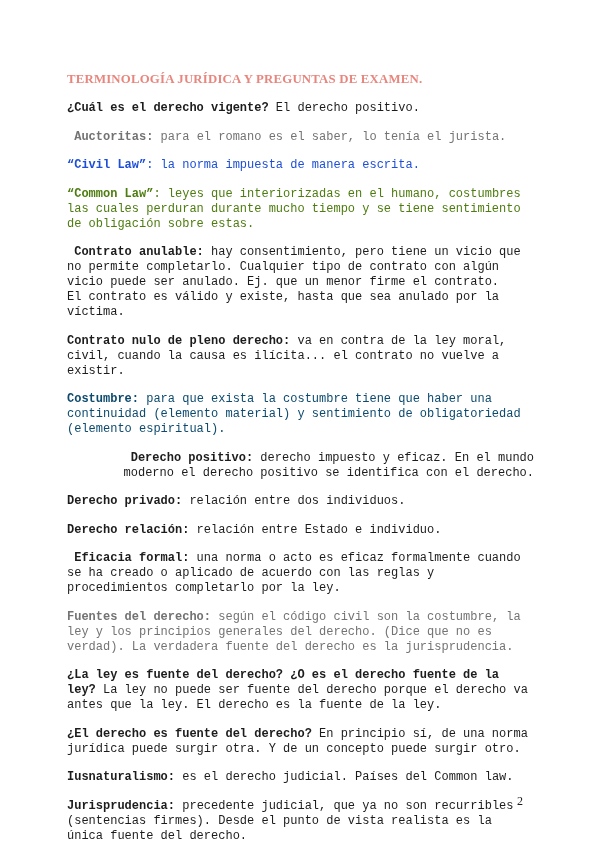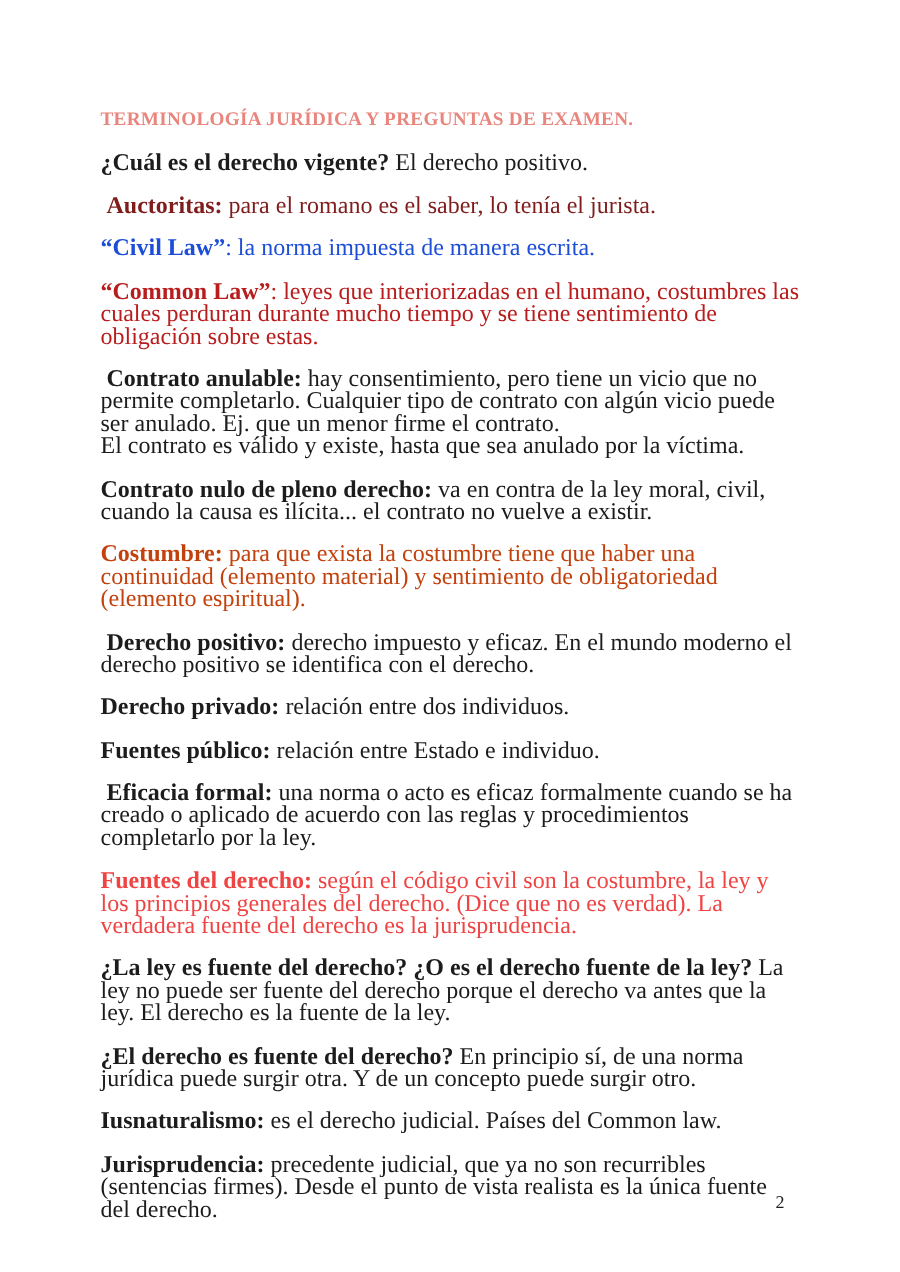--- a/index.html
+++ b/index.html
@@ -22,24 +22,25 @@
     background: #ffffff;
   }
   .title {
     font-size: 12.8px;
     line-height: 16px;
     font-weight: bold;
     letter-spacing: 0.2px;
     margin: 0 0 14px 0;
   }
   .entries p.entry {
-    font-size: 16px;
+    font-size: 12px;
     line-height: 15px;
     margin: 0 0 13.5px 0;
     white-space: pre-wrap;
+    font-family: Liberation Mono, monospace;
   }
   .term {
     font-weight: bold;
   }
   .page-number {
     position: absolute;
     top: 794px;
     right: 77px;
     font-size: 12px;
     line-height: 15px;
@@ -47,43 +48,43 @@
 </style>
 </head>
 <body>
 
 <div class="page">
   <h1 class="title" style="color: rgb(232, 134, 126);">TERMINOLOGÍA JURÍDICA Y PREGUNTAS DE EXAMEN.</h1>
 
   <div class="entries" id="entries">
   <p class="entry" style="color: rgb(28, 28, 28);"><b class="term">¿Cuál es el derecho vigente?</b><span class="definition"> El derecho positivo.</span></p>
 
-  <p class="entry" style="color: #7f1d1d;"><b class="term"> Auctoritas:</b><span class="definition"> para el romano es el saber, lo tenía el jurista.</span></p>
+  <p class="entry" style="color: #737373;"><b class="term"> Auctoritas:</b><span class="definition"> para el romano es el saber, lo tenía el jurista.</span></p>
 
   <p class="entry" style="color: #1d4ed8;"><b class="term">“Civil Law”</b><span class="definition">: la norma impuesta de manera escrita.</span></p>
 
-  <p class="entry" style="color: #b91c1c;"><b class="term">“Common Law”</b><span class="definition">: leyes que interiorizadas en el humano, costumbres las cuales perduran durante mucho tiempo y se tiene sentimiento de obligación sobre estas.</span></p>
+  <p class="entry" style="color: #4d7c0f;"><b class="term">“Common Law”</b><span class="definition">: leyes que interiorizadas en el humano, costumbres las cuales perduran durante mucho tiempo y se tiene sentimiento de obligación sobre estas.</span></p>
 
   <p class="entry" style="color: rgb(28, 28, 28);"><b class="term"> Contrato anulable:</b><span class="definition"> hay consentimiento, pero tiene un vicio que no permite completarlo. Cualquier tipo de contrato con algún vicio puede ser anulado. Ej. que un menor firme el contrato.
 El contrato es válido y existe, hasta que sea anulado por la víctima.</span></p>
 
   <p class="entry" style="color: rgb(28, 28, 28);"><b class="term">Contrato nulo de pleno derecho:</b><span class="definition"> va en contra de la ley moral, civil, cuando la causa es ilícita... el contrato no vuelve a existir.</span></p>
 
-  <p class="entry" style="color: #c2410c;"><b class="term">Costumbre:</b><span class="definition"> para que exista la costumbre tiene que haber una continuidad (elemento material) y sentimiento de obligatoriedad (elemento espiritual).</span></p>
+  <p class="entry" style="color: #0c4a6e;"><b class="term">Costumbre:</b><span class="definition"> para que exista la costumbre tiene que haber una continuidad (elemento material) y sentimiento de obligatoriedad (elemento espiritual).</span></p>
 
-  <p class="entry" style="color: rgb(28, 28, 28);"><b class="term"> Derecho positivo:</b><span class="definition"> derecho impuesto y eficaz. En el mundo moderno el derecho positivo se identifica con el derecho.</span></p>
+  <p class="entry" style="color: rgb(28, 28, 28); text-align: right;"><b class="term"> Derecho positivo:</b><span class="definition"> derecho impuesto y eficaz. En el mundo moderno el derecho positivo se identifica con el derecho.</span></p>
 
   <p class="entry" style="color: rgb(28, 28, 28);"><b class="term">Derecho privado:</b><span class="definition"> relación entre dos individuos.</span></p>
 
-  <p class="entry" style="color: rgb(28, 28, 28);"><b class="term">Fuentes público:</b><span class="definition"> relación entre Estado e individuo.</span></p>
+  <p class="entry" style="color: rgb(28, 28, 28);"><b class="term">Derecho relación:</b><span class="definition"> relación entre Estado e individuo.</span></p>
 
   <p class="entry" style="color: rgb(28, 28, 28);"><b class="term"> Eficacia formal:</b><span class="definition"> una norma o acto es eficaz formalmente cuando se ha creado o aplicado de acuerdo con las reglas y procedimientos completarlo por la ley.</span></p>
 
 
-  <p class="entry" style="color: #ef4444;"><b class="term">Fuentes del derecho:</b><span class="definition"> según el código civil son la costumbre, la ley y los principios generales del derecho. (Dice que no es verdad). La verdadera fuente del derecho es la jurisprudencia.</span></p>
+  <p class="entry" style="color: #737373;"><b class="term">Fuentes del derecho:</b><span class="definition"> según el código civil son la costumbre, la ley y los principios generales del derecho. (Dice que no es verdad). La verdadera fuente del derecho es la jurisprudencia.</span></p>
 
   <p class="entry" style="color: rgb(28, 28, 28);"><b class="term">¿La ley es fuente del derecho? ¿O es el derecho fuente de la ley?</b><span class="definition"> La ley no puede ser fuente del derecho porque el derecho va antes que la ley. El derecho es la fuente de la ley.</span></p>
 
   <p class="entry" style="color: rgb(28, 28, 28);"><b class="term">¿El derecho es fuente del derecho?</b><span class="definition"> En principio sí, de una norma jurídica puede surgir otra. Y de un concepto puede surgir otro.</span></p>
 
   <p class="entry" style="color: rgb(28, 28, 28);"><b class="term">Iusnaturalismo:</b><span class="definition"> es el derecho judicial. Países del Common law.</span></p>
 
   <p class="entry" style="color: rgb(28, 28, 28);"><b class="term">Jurisprudencia:</b><span class="definition"> precedente judicial, que ya no son recurribles (sentencias firmes). Desde el punto de vista realista es la única fuente del derecho.</span></p>
 </div>
 

